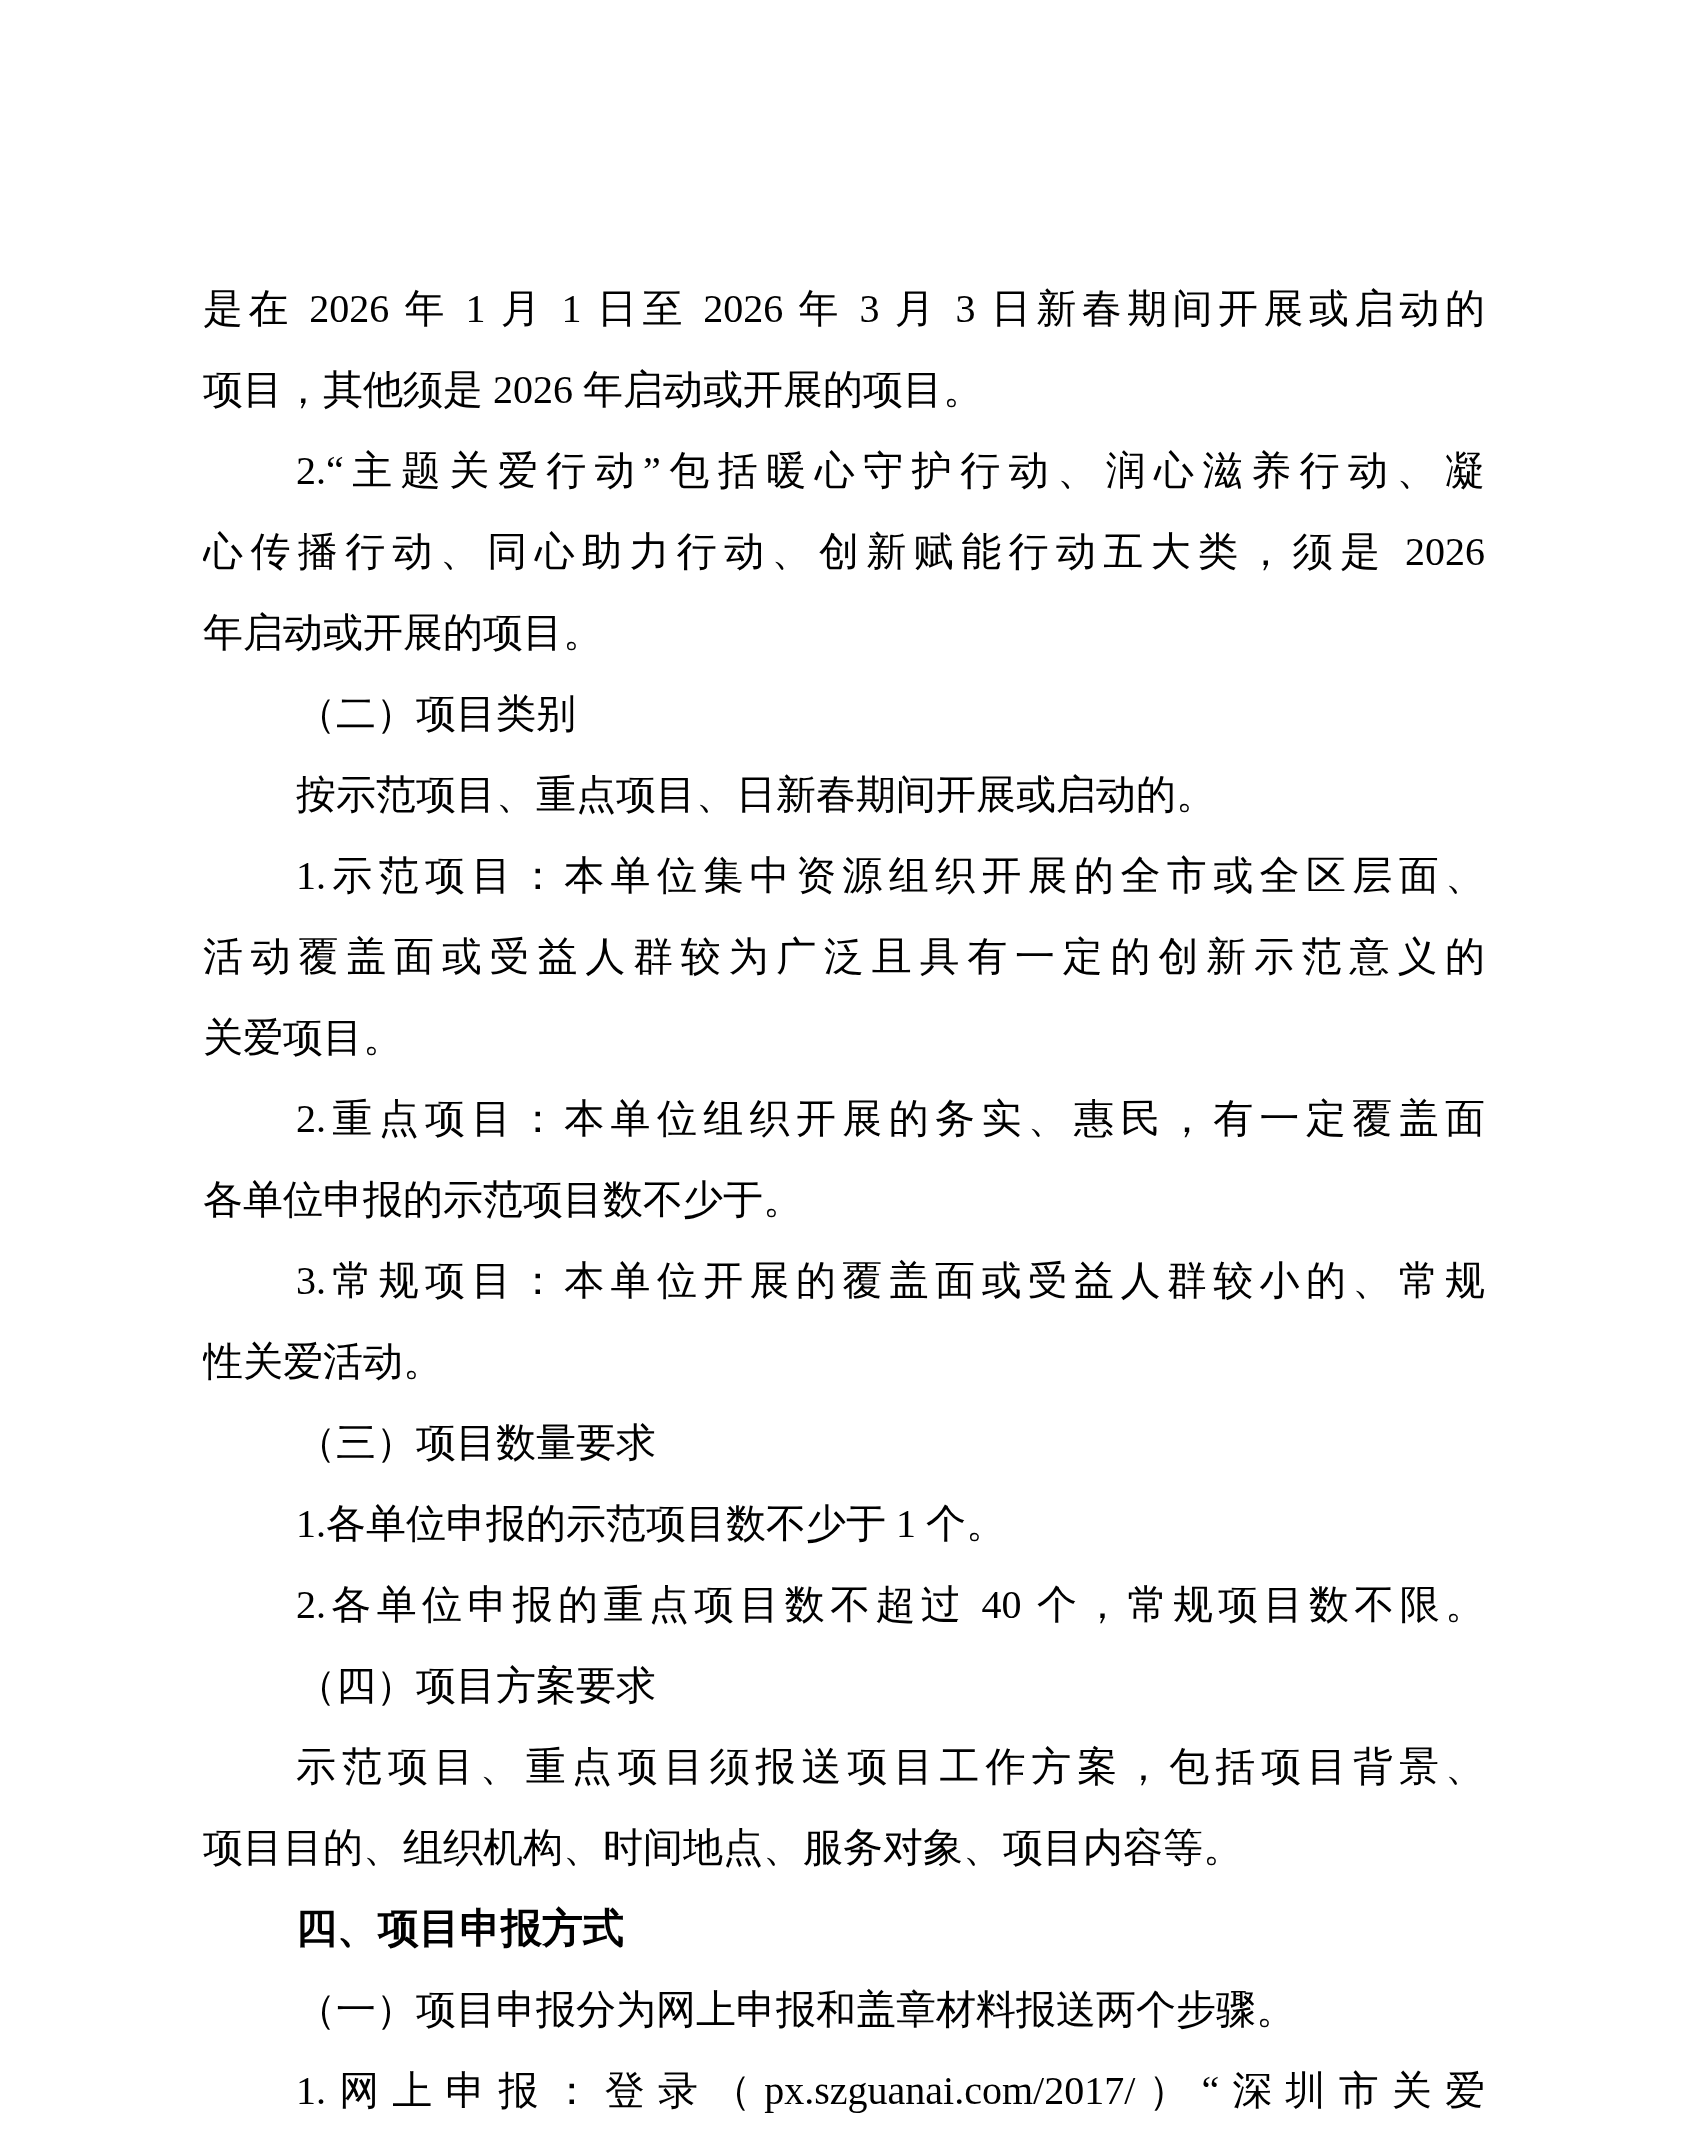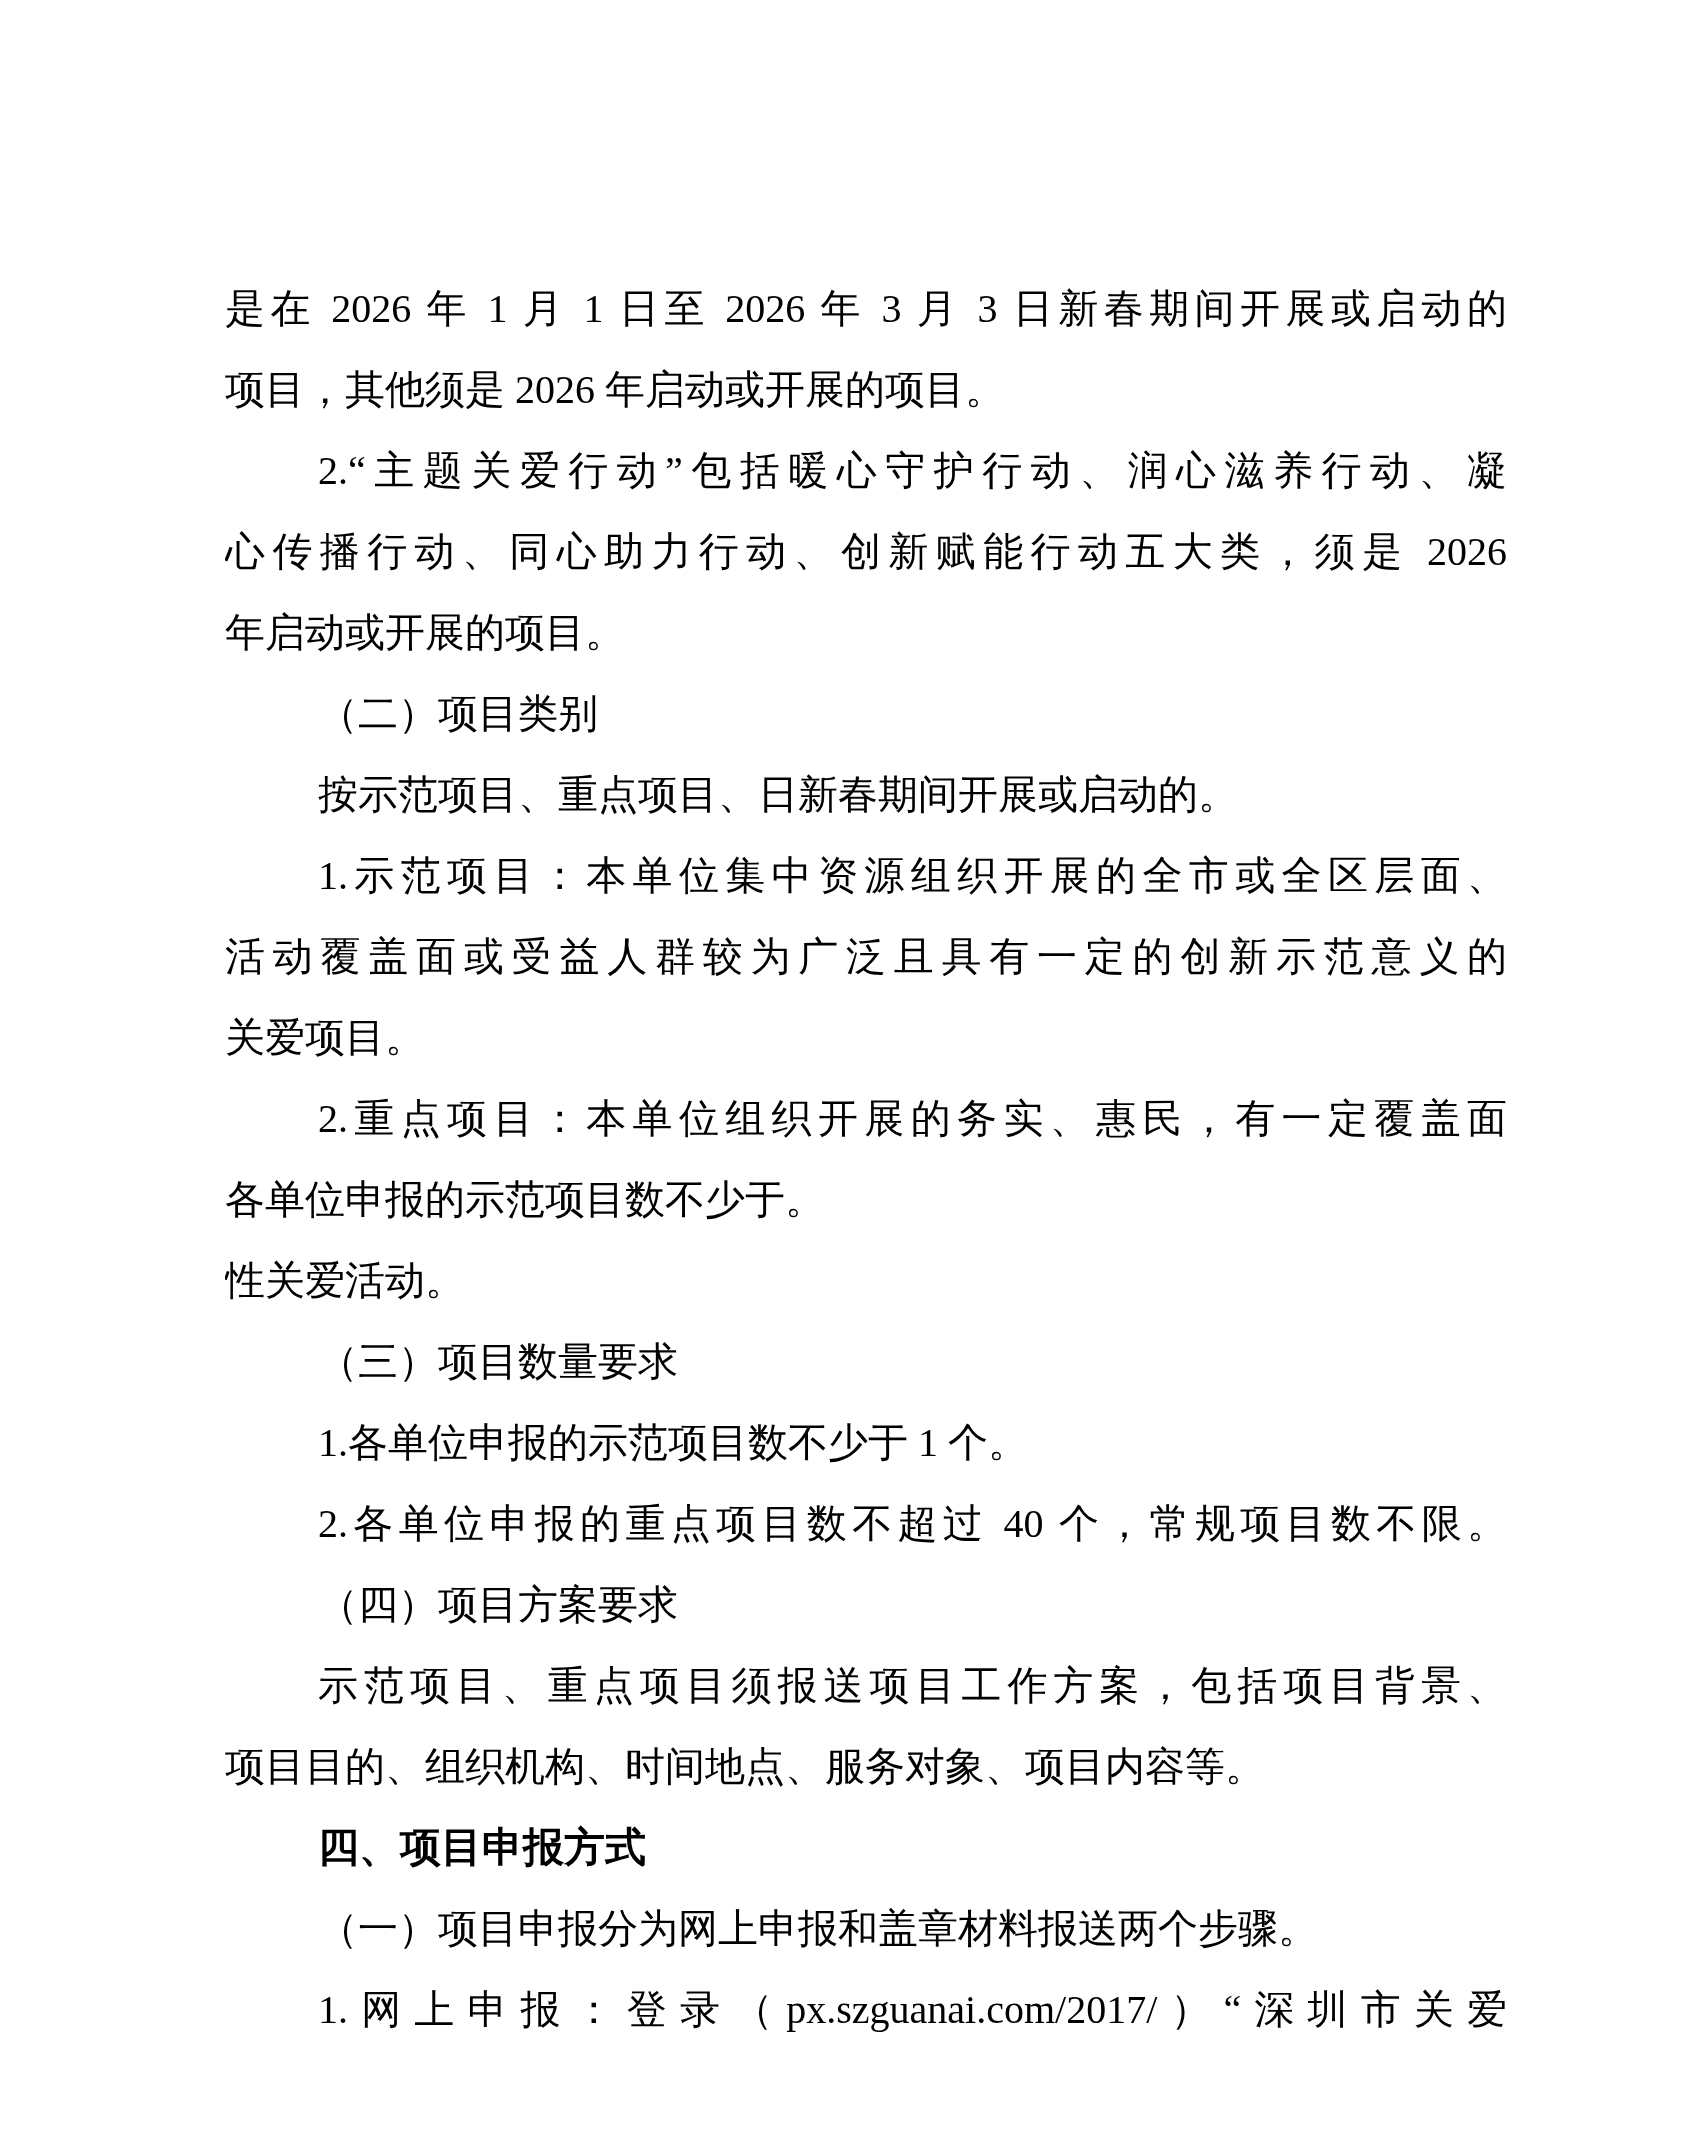--- a/index.html
+++ b/index.html
@@ -9,21 +9,21 @@
   }
   .page {
     position: relative;
     width: 1707px;
     height: 2414px;
     background: #ffffff;
     overflow: hidden;
   }
   .content {
     position: absolute;
-    left: 225px;
+    left: 203px;
     top: 268px;
     width: 1282px;
   }
   .line {
     height: 81px;
     line-height: 81px;
     font-size: 40px;
     color: #000000;
     font-family: "Liberation Serif", "DejaVu Serif", serif;
     white-space: nowrap;
@@ -56,20 +56,21 @@
       <div class="line body indent justify">2.“主题关爱行动”包括暖心守护行动、润心滋养行动、凝</div>
       <div class="line body justify">心传播行动、同心助力行动、创新赋能行动五大类，须是 2026</div>
       <div class="line body">年启动或开展的项目。</div>
       <div class="line kai indent">（二）项目类别</div>
       <div class="line body indent">按示范项目、重点项目、日新春期间开展或启动的。</div>
       <div class="line body indent justify">1.示范项目：本单位集中资源组织开展的全市或全区层面、</div>
       <div class="line body justify">活动覆盖面或受益人群较为广泛且具有一定的创新示范意义的</div>
       <div class="line body">关爱项目。</div>
       <div class="line body indent justify">2.重点项目：本单位组织开展的务实、惠民，有一定覆盖面</div>
       <div class="line body">各单位申报的示范项目数不少于。</div>
+      <div class="line body indent justify">3.常规项目：本单位开展的覆盖面或受益人群较小的、常规</div>
       <div class="line body">性关爱活动。</div>
       <div class="line kai indent">（三）项目数量要求</div>
       <div class="line body indent">1.各单位申报的示范项目数不少于 1 个。</div>
       <div class="line body indent justify">2.各单位申报的重点项目数不超过 40 个，常规项目数不限。</div>
       <div class="line kai indent">（四）项目方案要求</div>
       <div class="line body indent justify">示范项目、重点项目须报送项目工作方案，包括项目背景、</div>
       <div class="line body">项目目的、组织机构、时间地点、服务对象、项目内容等。</div>
       <div class="line hei indent">四、项目申报方式</div>
       <div class="line body indent">（一）项目申报分为网上申报和盖章材料报送两个步骤。</div>
       <div class="line body indent justify">1.网上申报：登录（px.szguanai.com/2017/）“深圳市关爱</div>

